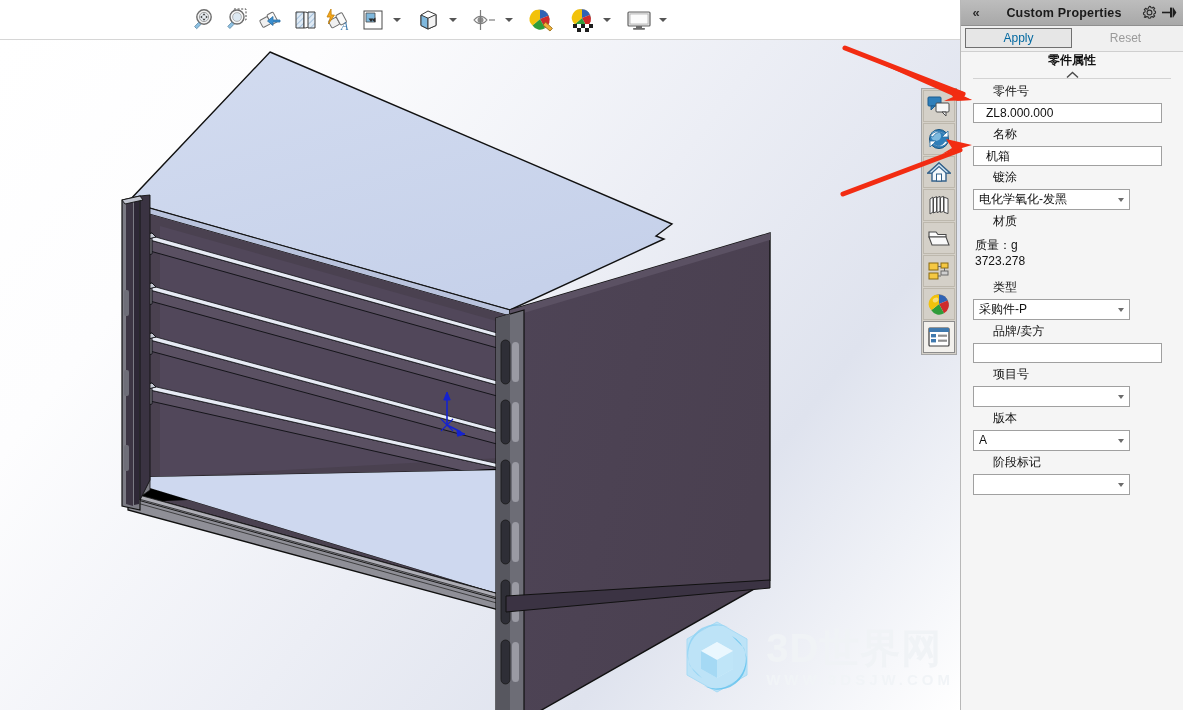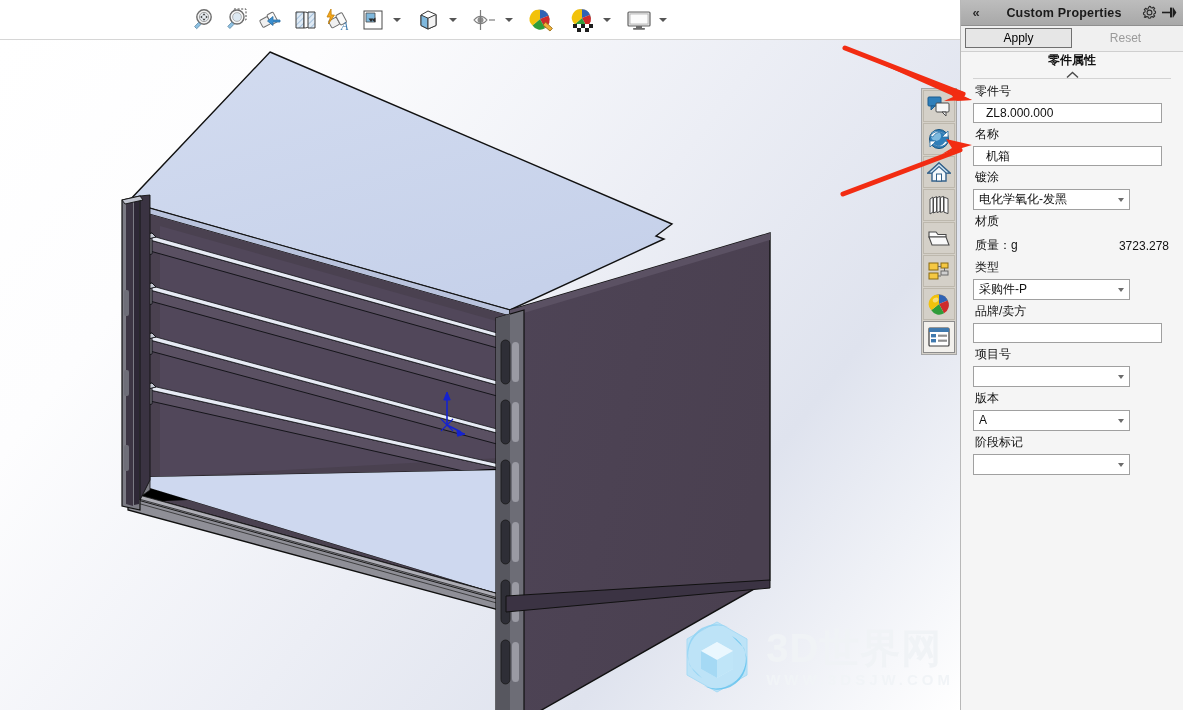--- a/index.html
+++ b/index.html
@@ -101,37 +101,37 @@
   .panel-buttons{
     height:26px;background:#f0f0f0;border-bottom:1px solid #cfcfcf;
     display:flex;align-items:center;box-sizing:border-box;
     padding:2px 4px 3px 4px;
   }
   .btn{
     flex:1;height:20px;line-height:18px;text-align:center;font-size:12px;
     box-sizing:border-box;cursor:default;
   }
   .btn.apply{
-    background:#e6e6e6;border:1px solid #707070;color:#000000;
+    background:#e6e6e6;border:1px solid #707070;color:#0369a1;
   }
   .btn.reset{
     background:transparent;border:1px solid transparent;color:#9a9a9a;
   }
 
   .panel-body{padding:0 12px;box-sizing:border-box;}
 
   .group-head{
     display:flex;align-items:center;justify-content:space-between;
     height:26px;border-bottom:1px solid #d3d3d3;margin-bottom:4px;flex-direction:column;
   }
   .group-title{font-weight:bold;font-size:12px;color:#111;}
   .group-chev{font-size:11px;color:#4a4a4a;cursor:default;}
 
   .fld{margin-bottom:2px;}
-  .fld-label{font-size:12px;color:#121212;margin:3px 0 3px 2px;display:block;}
+  .fld-label{font-size:12px;color:#121212;margin:3px 0 3px 20px;display:block;}
   .txtbox{
     width:189px;height:20px;box-sizing:border-box;
     background:#ffffff;border:1px solid #a0a0a0;
     font-size:12px;color:#101010;
     padding:0 12px;line-height:18px;
     font-family:"Liberation Sans","DejaVu Sans",sans-serif;
   }
   .combo{
     position:relative;width:157px;height:21px;box-sizing:border-box;
     background:#ffffff;border:1px solid #a0a0a0;
@@ -145,22 +145,23 @@
     display:flex;align-items:center;justify-content:center;cursor:default;
   }
   .combo.btnarrow .arrow{background:#e9e9e9;border-left:1px solid #c9c9c9;}
   .combo .arrow i{
     display:block;width:0;height:0;
     border-left:3.5px solid transparent;border-right:3.5px solid transparent;
     border-top:4px solid #6b6b6b;
   }
 
   .massrow{
-    display:flex;align-items:center;justify-content:space-between;
-    margin:7px 2px 5px 2px;
+    display:flex;align-items:flex-start;justify-content:space-between;
+    margin:7px 2px 11px 2px;
+    flex-direction:column;
   }
   .mass-label{font-size:12px;color:#121212;}
   .mass-val{font-size:12px;color:#121212;}
 
   
   .arrows{position:absolute;left:0;top:0;width:1183px;height:710px;pointer-events:none;}
 </style>
 </head>
 <body>
 

